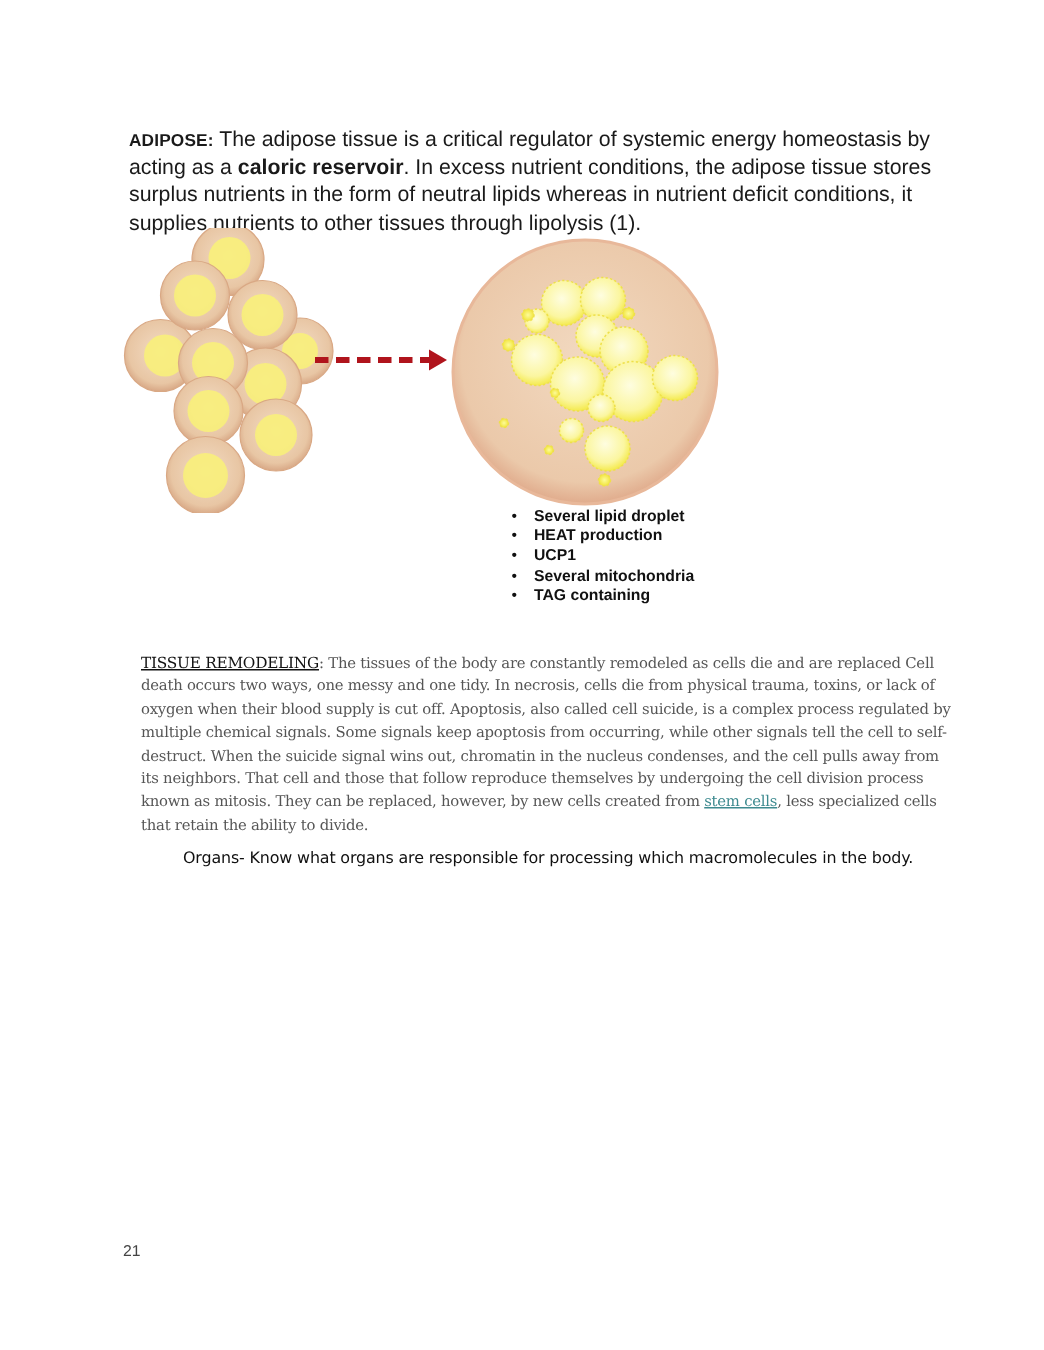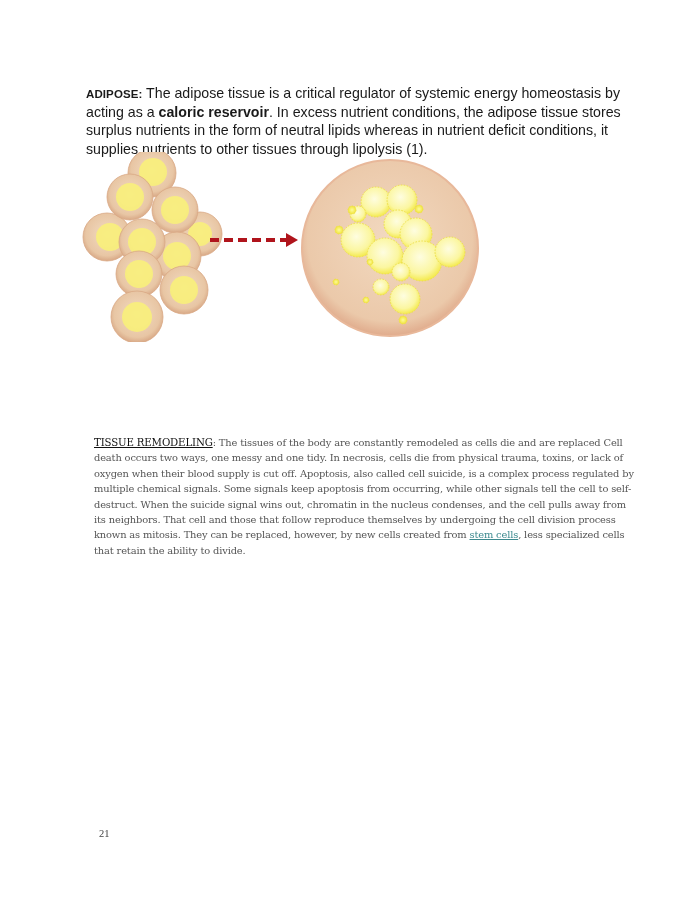--- a/index.html
+++ b/index.html
@@ -30,22 +30,22 @@
     letter-spacing: -0.15px;
   }
   .remodel .head { color: #111; text-decoration: underline; font-size: 10.2px; }
   .remodel a { color: #3d8a8f; text-decoration: underline; }
 
   .organs {
     position: absolute; left: 122px; top: 566px; width: 540px;
     font-family: "DejaVu Sans", sans-serif; font-size: 10.6px; color: #111; letter-spacing: -0.1px;
   }
   .pagenum {
-    position: absolute; left: 99px; top: 828px;
-    font-family: Liberation Serif, serif; font-size: 10.5px; color: #444;
+    position: absolute; left: 82px; top: 828px;
+    font-family: Liberation Sans, sans-serif; font-size: 10.5px; color: #444;
   }
 </style>
 </head>
 <body>
 
 <div class="page">
 
   <p class="adipose" style="margin:4px;">
     <span class="label">ADIPOSE:</span><span> The adipose tissue is a critical regulator of systemic energy homeostasis by acting as a </span><b>caloric reservoir</b><span>. In excess nutrient conditions, the adipose tissue stores surplus nutrients in the form of neutral lipids whereas in nutrient deficit conditions, it supplies nutrients to other tissues through lipolysis (1).</span>
   </p>
@@ -141,21 +141,29 @@
           <circle cx="272" cy="58" r="4" fill="url(#smallLipid)"></circle>
           <circle cx="339" cy="57" r="4" fill="url(#smallLipid)"></circle>
           <circle cx="256" cy="130" r="3" fill="url(#smallLipid)"></circle>
           <circle cx="286" cy="148" r="3" fill="url(#smallLipid)"></circle>
           <circle cx="323" cy="168" r="4" fill="url(#smallLipid)"></circle>
           <circle cx="290" cy="110" r="3" fill="url(#smallLipid)"></circle>
         </g>
       </g>
     </svg>
 
+    <ul class="bullets" style="left:260px; top:186px;">
+      <li>Several lipid droplet</li>
+      <li>HEAT production</li>
+      <li>UCP1</li>
+      <li>Several mitochondria</li>
+      <li>TAG containing</li>
+    </ul>
   </div>
 
   <p class="remodel" style="margin:12px;">
     <span class="head">TISSUE REMODELING</span><span>: The tissues of the body are constantly remodeled as cells die and are replaced Cell death occurs two ways, one messy and one tidy. In necrosis, cells die from physical trauma, toxins, or lack of oxygen when their blood supply is cut off. Apoptosis, also called cell suicide, is a complex process regulated by multiple chemical signals. Some signals keep apoptosis from occurring, while other signals tell the cell to self-destruct. When the suicide signal wins out, chromatin in the nucleus condenses, and the cell pulls away from its neighbors. That cell and those that follow reproduce themselves by undergoing the cell division process known as mitosis. They can be replaced, however, by new cells created from </span><a>stem cells</a><span>, less specialized cells that retain the ability to divide.</span>
   </p>
 
+  <p class="organs" style="margin:0;">Organs- Know what organs are responsible for processing which macromolecules in the body.</p>
 
   <div class="pagenum">21</div>
 </div>
 
 </body></html>

